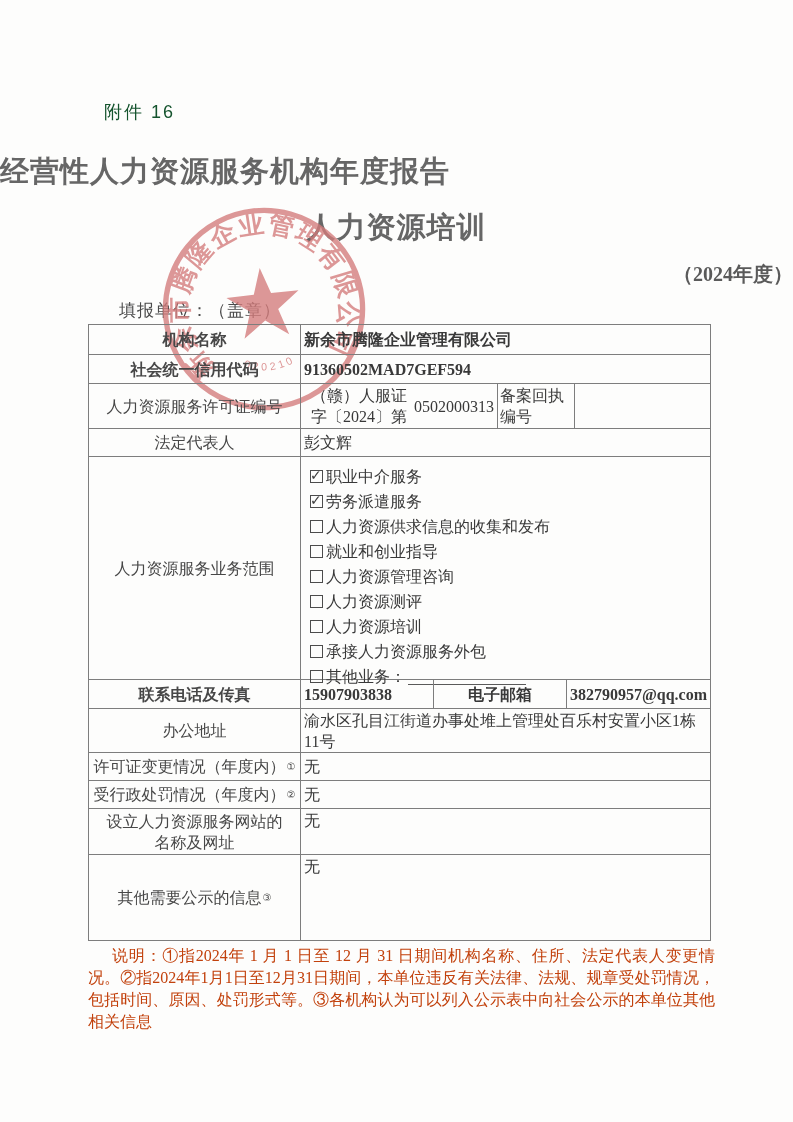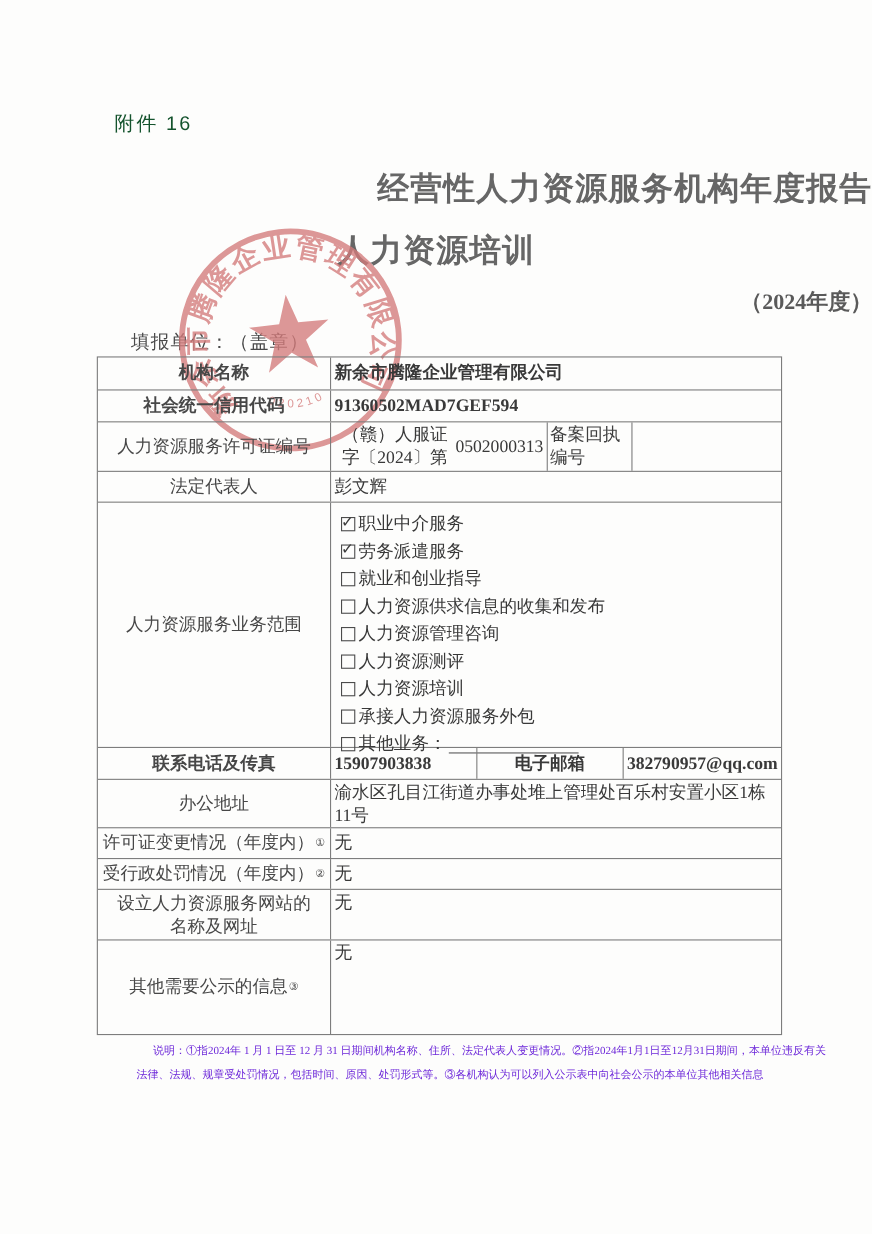--- a/index.html
+++ b/index.html
@@ -13,21 +13,21 @@
   }
   .page{position:absolute;left:0;top:0;width:793px;height:1122px;background:#fdfdfc;}
 
   .attachment{
     position:absolute;left:104px;top:100px;
     font-family:"Liberation Sans","DejaVu Sans",sans-serif;
     font-size:18px;color:#14532d;letter-spacing:2px;
   }
   .title1{
     position:absolute;left:0;top:152px;width:793px;
-    text-align:right;font-size:29px;color:#666;
+    text-align:left;font-size:29px;color:#666;
     letter-spacing:1px;font-weight:600;
   }
   .title2{
     position:absolute;left:0;top:208px;width:793px;
     text-align:center;font-size:29px;color:#666;
     letter-spacing:1px;font-weight:600;
   }
   .year{
     position:absolute;left:0;top:261px;width:793px;
     text-align:right;font-size:20px;color:#5a5a5a;font-weight:600;
@@ -85,22 +85,22 @@
     font-family:"DejaVu Sans",sans-serif;
     font-size:14px;font-weight:bold;color:#3d3d3d;
   }
   .blank-line{
     display:inline-block;width:118px;height:15px;
     border-bottom:1px solid #5a5a5a;margin-left:2px;
   }
 
   .notes{
     position:absolute;left:88px;top:945px;width:627px;
-    font-size:10px;line-height:22px;color:#6d28d9;
-    text-align:justify;text-indent:1.5em;margin-left:36px;
+    font-size:16px;line-height:22px;color:#c2410c;
+    text-align:justify;text-indent:1.5em;
   }
 
   
   .stamp{
     position:absolute;left:158px;top:203px;width:212px;height:212px;
     opacity:0.78;transform:rotate(-6deg);pointer-events:none;
   }
 </style>
 </head>
 <body>
@@ -166,25 +166,25 @@
               <span>职业中介服务</span>
             </div>
             <div class="cb-item">
               <span class="cb-box">
                 <span class="cb-check">✓</span>
               </span>
               <span>劳务派遣服务</span>
             </div>
             <div class="cb-item">
               <span class="cb-box"></span>
+              <span>人力资源供求信息的收集和发布</span>
+            </div>
+            <div class="cb-item">
+              <span class="cb-box"></span>
               <span>就业和创业指导</span>
-            </div>
-            <div class="cb-item">
-              <span class="cb-box"></span>
-              <span>人力资源供求信息的收集和发布</span>
             </div>
             <div class="cb-item">
               <span class="cb-box"></span>
               <span>人力资源管理咨询</span>
             </div>
             <div class="cb-item">
               <span class="cb-box"></span>
               <span>人力资源测评</span>
             </div>
             <div class="cb-item">

